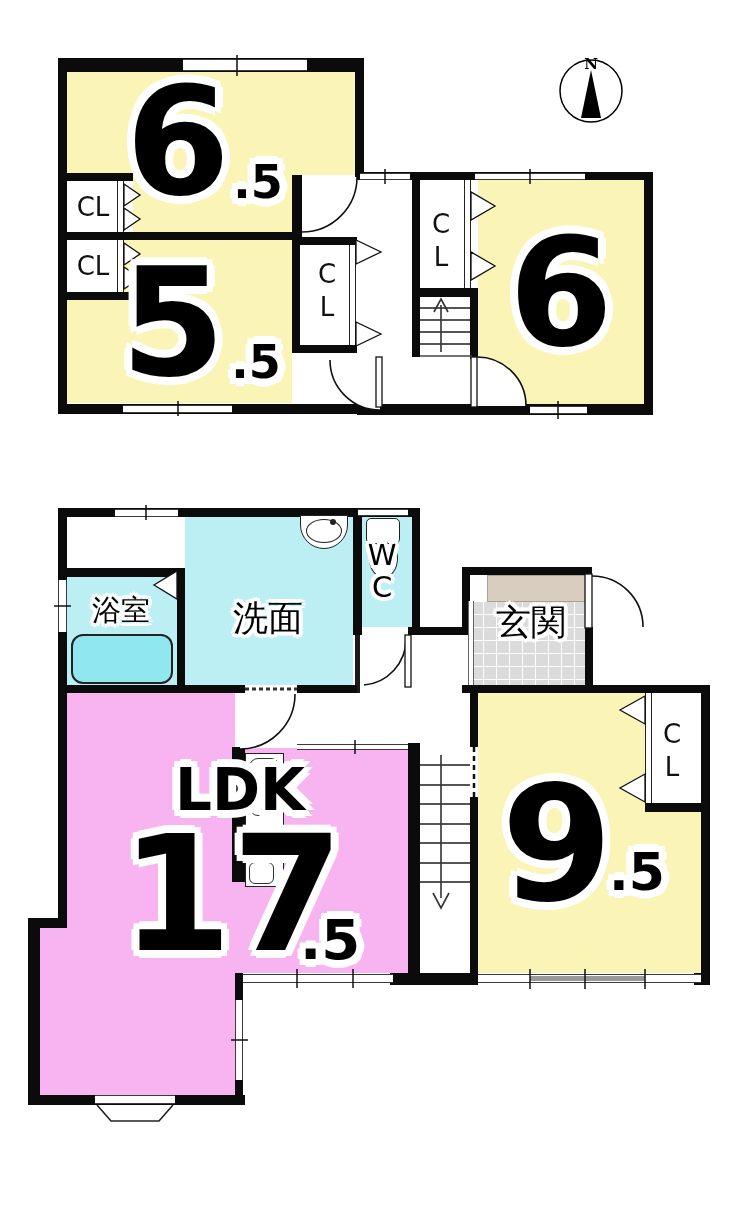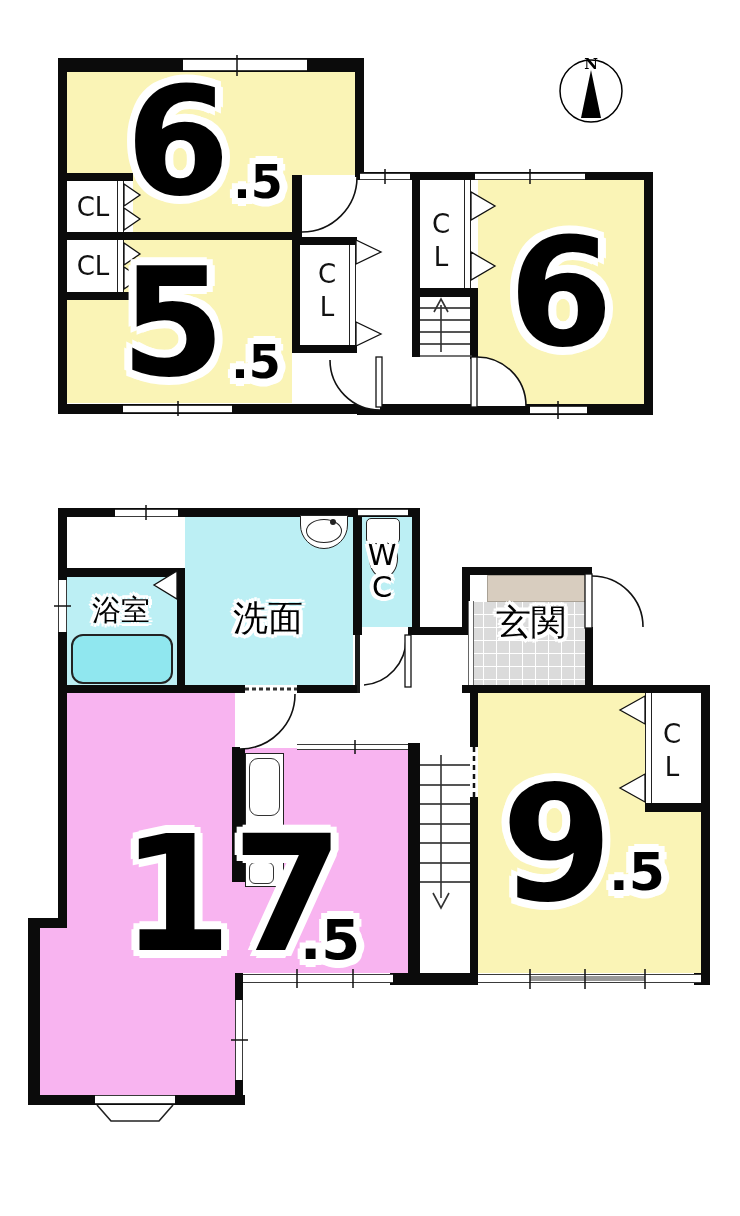--- a/index.html
+++ b/index.html
@@ -222,20 +222,21 @@
     <span>L</span>
   </div>
 
   <div class="txt halos" style="left:121px;top:610px;font-size:29px;">浴室</div>
   <div class="txt halos" style="left:268px;top:618px;font-size:35px;">洗面</div>
   <div class="txt halos stack" style="left:382px;top:572px;font-size:29px;line-height:1.1;z-index:7;">
     <span>W</span>
     <span>C</span>
   </div>
   <div class="txt halos" style="left:531px;top:622px;font-size:35px;">玄関</div>
+  <div class="txt halo" style="left:240px;top:790px;font-size:58px;font-weight:bold;">LDK</div>
   <div class="txt halo" style="left:232px;top:895px;font-size:160px;font-weight:bold;">17</div>
   <div class="txt halo" style="left:330px;top:940px;font-size:56px;font-weight:bold;">.5</div>
   <div class="txt halo" style="left:557px;top:845px;font-size:160px;font-weight:bold;">9</div>
   <div class="txt halo" style="left:637px;top:872px;font-size:52px;font-weight:bold;">.5</div>
   <div class="txt cl stack" style="left:672px;top:750px;line-height:1.25;">
     <span>C</span>
     <span>L</span>
   </div>
 
 </div>

